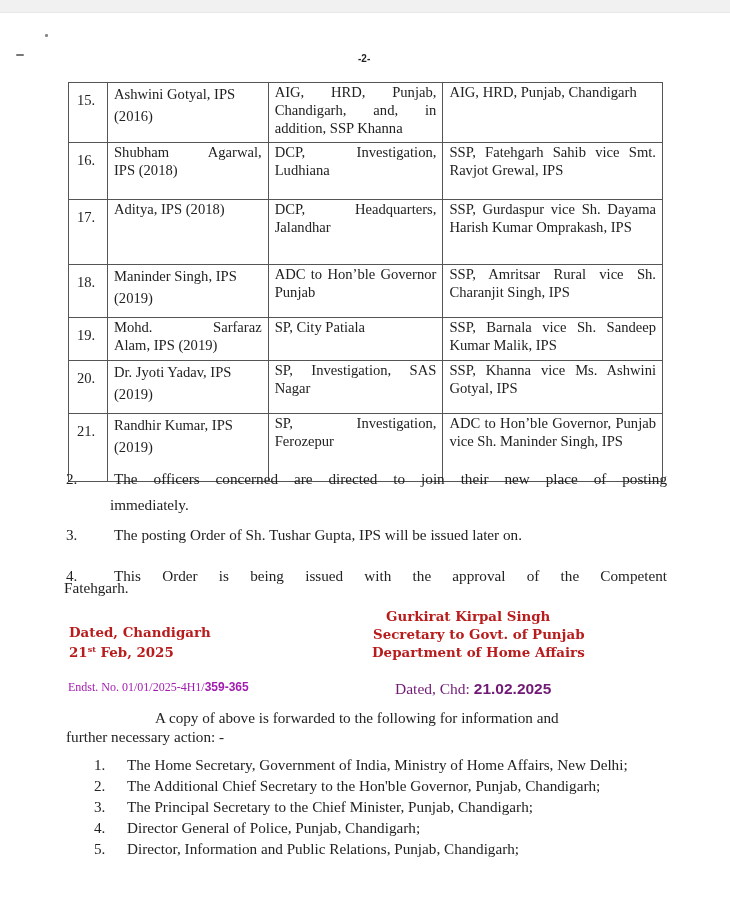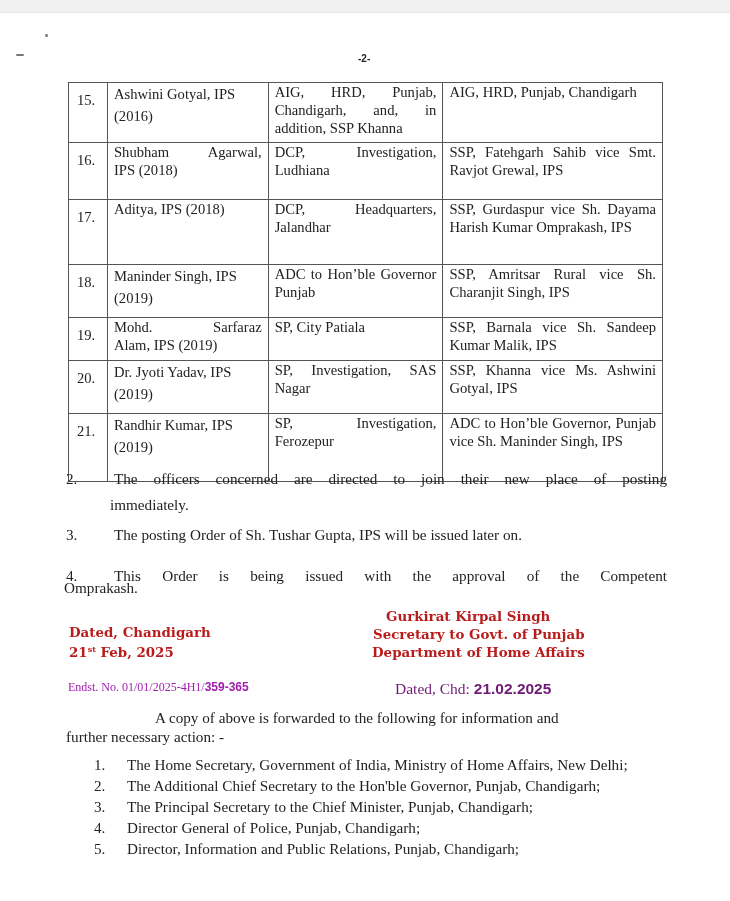--- a/index.html
+++ b/index.html
@@ -116,21 +116,21 @@
 </div>
 <div class="para" style="left:66px; top:496px;margin-left:44px;">immediately.</div>
 
 <div class="para" style="left:66px; top:526px;">
   <span class="num">3.</span><span>The posting Order of Sh. Tushar Gupta, IPS will be issued later on.</span>
 </div>
 
 <div class="para" style="left:66px; top:567px; width:601px; text-align: justify; text-align-last: justify;">
   <span class="num">4.</span><span>This Order is being issued with the approval of the Competent</span>
 </div>
-<div class="para" style="left:64px; top:579px;">Omprakash.</div>
+<div class="para" style="left:64px; top:579px;">Fatehgarh.</div>
 
 <div class="bold" style="position:absolute; left:69px; top:624px;">Dated, Chandigarh</div>
 <div class="bold" style="position:absolute; left:69px; top:641px;"><span>21</span><span class="sup">st</span><span> Feb, 2025</span></div>
 
 <div class="bold" style="position:absolute; left:386px; top:608px;">Gurkirat Kirpal Singh</div>
 <div class="bold" style="position:absolute; left:373px; top:626px;">Secretary to Govt. of Punjab</div>
 <div class="bold" style="position:absolute; left:372px; top:644px;">Department of Home Affairs</div>
 
 <div class="endst"><span>Endst. No. 01/01/2025-4H1/</span><b>359-365</b></div>
 <div class="dated-chd"><span>Dated, Chd: </span><b>21.02.2025</b></div>

